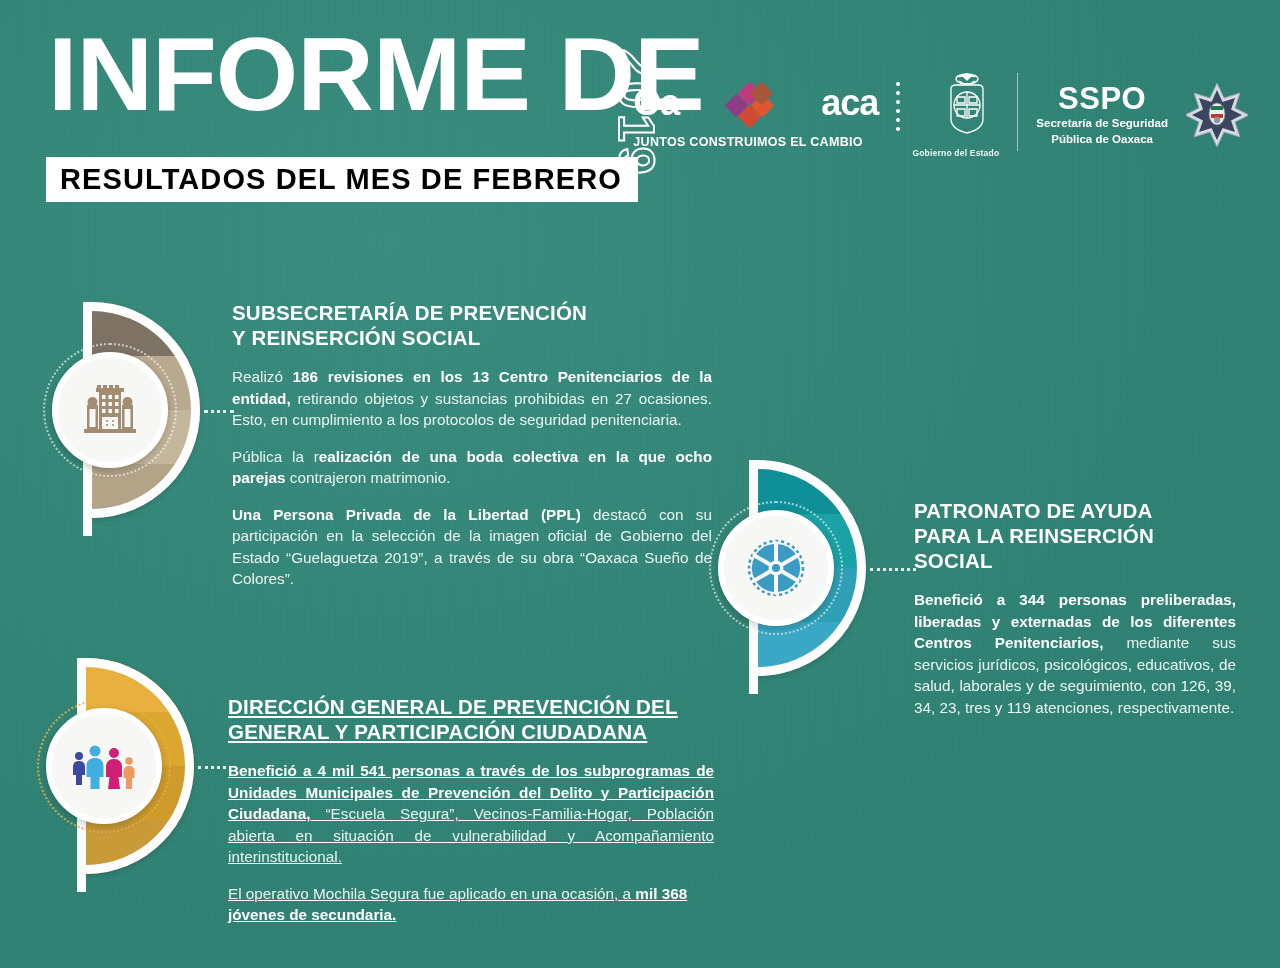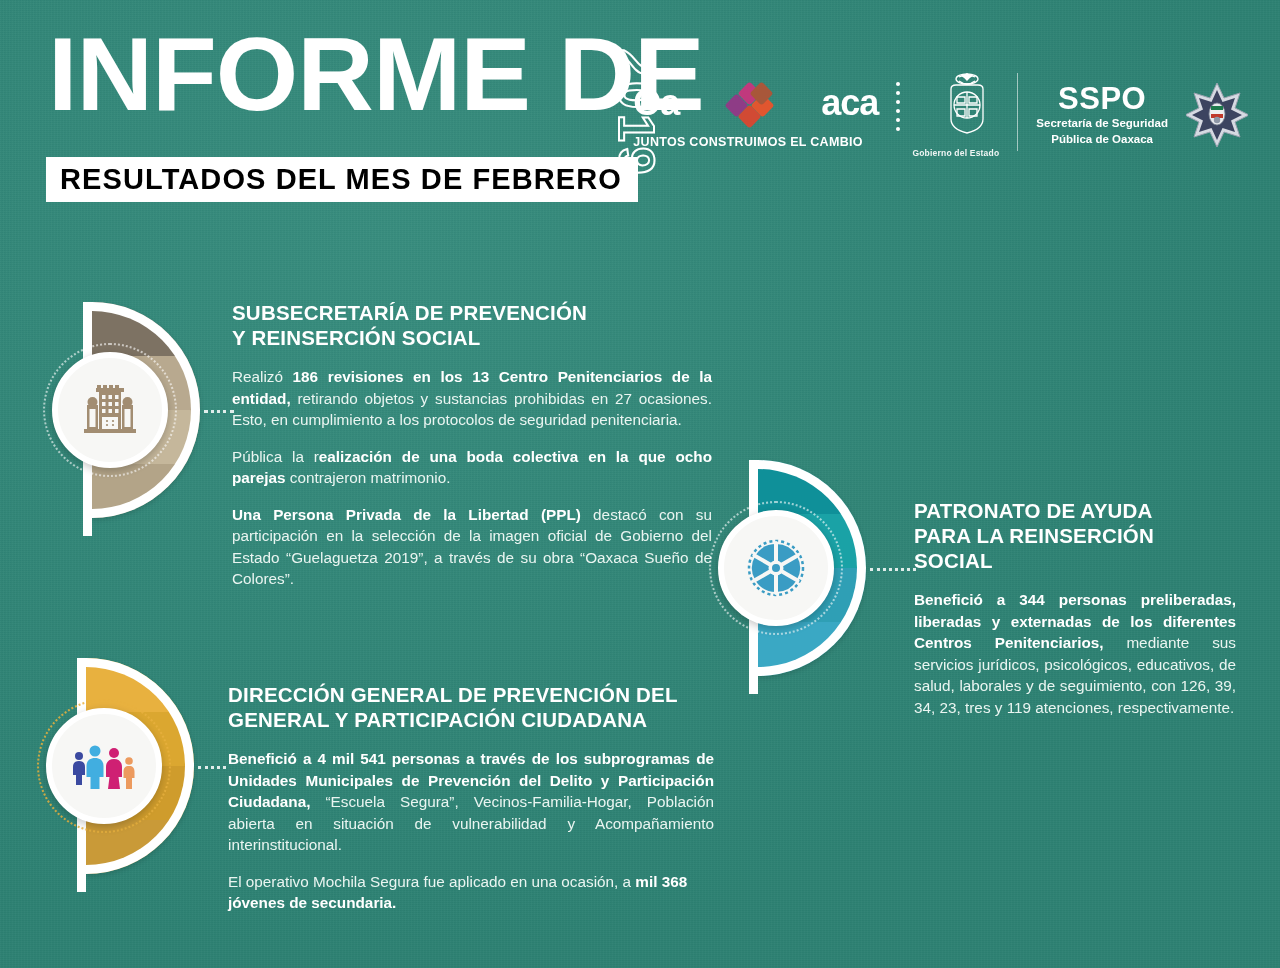--- a/index.html
+++ b/index.html
@@ -396,21 +396,21 @@
           </g>
           <g fill="#ec9a5e">
             <circle cx="59" cy="18" r="3.8"></circle>
             <path d="M59 23 c-3.8 0 -5.5 2 -5.5 5.5 v6.5 h2.5 v11 h6 v-11 h2.5 v-6.5 c0 -3.5 -1.7 -5.5 -5.5 -5.5z"></path>
           </g>
         </svg>
       </div>
       <div class="connector" style="left:152px; top:108px; width:28px;"></div>
     </div>
 
-    <div style="position:absolute; left:182px; top:24px; width:486px;">
+    <div style="position:absolute; left:182px; top:36px; width:486px;text-decoration:underline;">
       <div class="sec-head">
         <div>DIRECCIÓN GENERAL DE PREVENCIÓN DEL</div>
         <div>GENERAL Y PARTICIPACIÓN CIUDADANA</div>
       </div>
       <div class="paras">
           <div class="para"><b>Benefició a 4 mil 541 personas a través de los subprogramas de Unidades Municipales de Prevención del Delito y Participación Ciudadana,</b><span> “Escuela Segura”, Vecinos-Familia-Hogar, Población abierta en situación de vulnerabilidad y Acompañamiento interinstitucional.</span></div>
           <div class="para nojust"><span>El operativo Mochila Segura fue aplicado en una ocasión, a </span><b>mil 368 jóvenes de secundaria.</b></div>
         </div>
     </div>
   </div>

